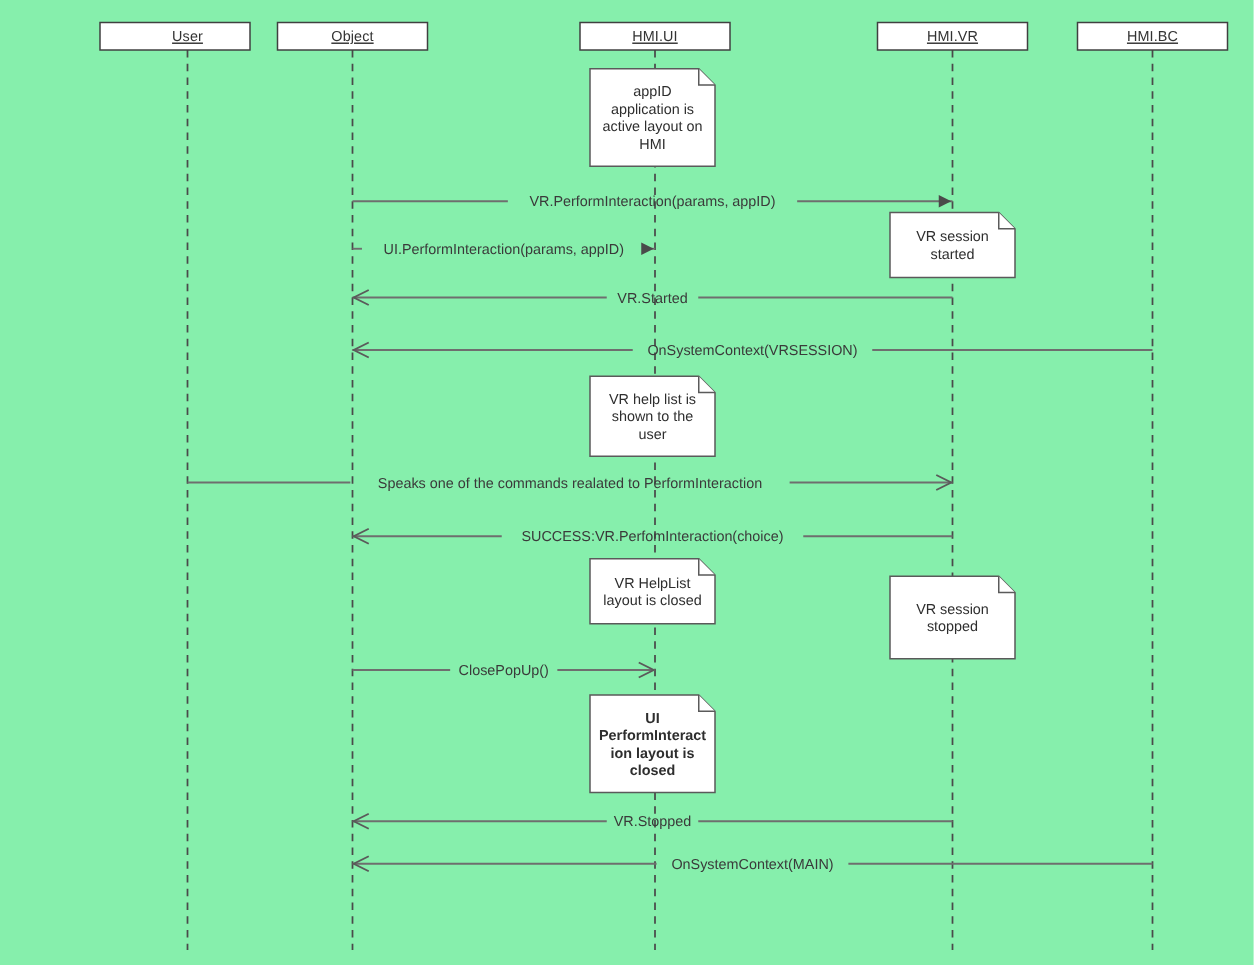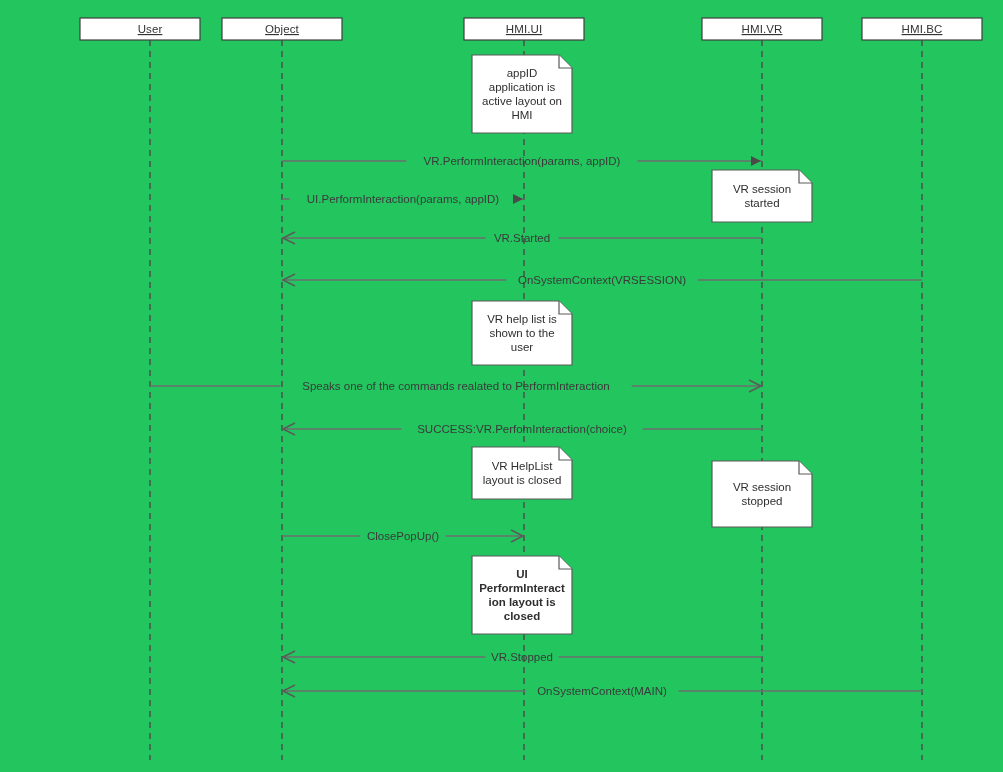--- a/index.html
+++ b/index.html
@@ -8,21 +8,21 @@
     background: #ffffff;
   }
   body {
     font-family: "Liberation Sans", sans-serif;
     color: #2b2b2b;
   }
   #diagram-root {
     position: relative;
     width: 1003px;
     height: 772px;
-    background: #22c55e;
+    background: #86efac;
     overflow: hidden;
   }
   svg.seq-canvas {
     position: absolute;
     left: 0;
     top: 0;
     width: 1003px;
     height: 772px;
   }
   .lifeline-box {

